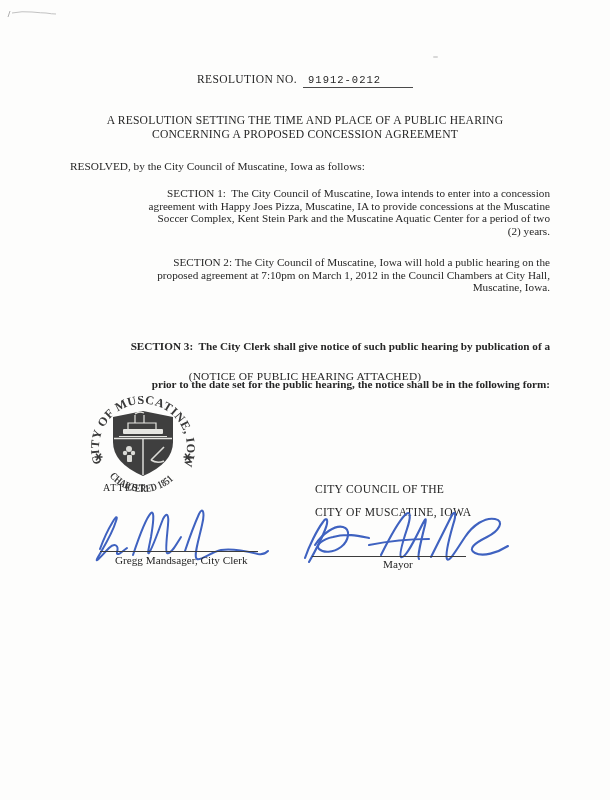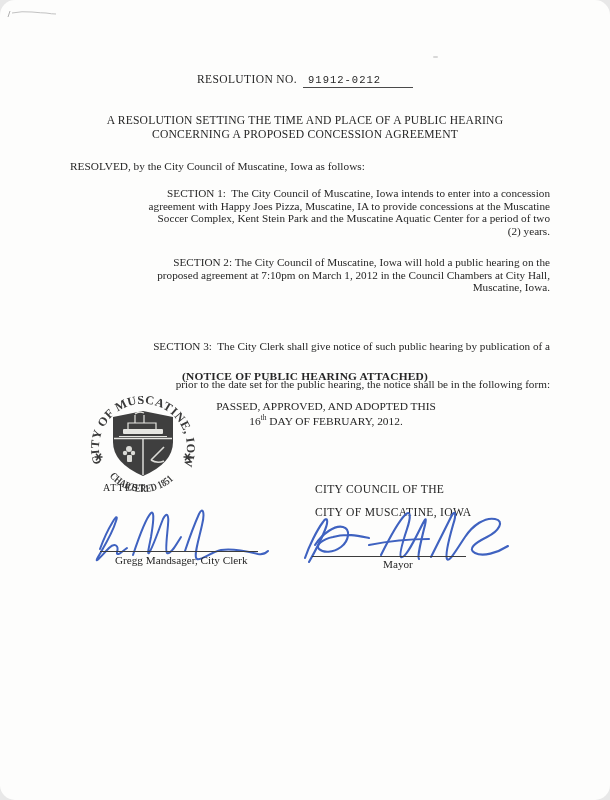--- a/index.html
+++ b/index.html
@@ -4,40 +4,39 @@
 <style>
   html,body{margin:0;padding:0;background:#e8e8e8;}
   .page{
     position:relative;
     width:610px;height:800px;
     margin:0 auto;
     background:#fdfdfc;
     font-family:"Liberation Serif", serif;
     color:#262626;
     overflow:hidden;
-    border-radius:15px;
   }
   .abs{position:absolute;}
   .center-line{left:0;width:610px;text-align:center;}
   .title-line{top:73px;font-size:11.5px;letter-spacing:0.4px;}
   .res-number{
     font-family:"Liberation Mono", monospace;
     font-size:10.5px;letter-spacing:1px;
     border-bottom:1px solid #4a4a4a;
     padding:0 32px 1px 5px;margin-left:6px;
   }
   .heading{top:114px;font-size:11.6px;line-height:13.8px;letter-spacing:0.2px;}
   .resolved{top:160px;left:70px;font-size:11.3px;}
   .para{
     left:110px;font-size:11.2px;line-height:12.6px;
     white-space:pre-wrap;width:440px;text-align:right;
   }
-  .s1{top:187px;} .s2{top:256px;} .s3{top:315px;}
+  .s1{top:187px;} .s2{top:256px;} .s3{top:315px;font-weight:bold;}
   .journal{text-decoration:underline;}
-  .notice{top:370px;font-size:11.4px;letter-spacing:0.2px;font-weight:bold;}
+  .notice{top:370px;font-size:11.4px;letter-spacing:0.2px;}
   .passed{top:399px;left:203px;width:246px;text-align:center;font-size:11.4px;line-height:14.6px;}
   .passed sup{font-size:7.5px;vertical-align:super;line-height:0;}
   .attest{top:482px;left:103px;font-size:10px;letter-spacing:1.2px;}
   .council{top:478px;left:315px;font-size:11.6px;line-height:23px;letter-spacing:0.3px;white-space:pre-line;}
   .sigline{border-top:1.2px solid #3c3c3c;height:0;}
   .clerk-line{top:551px;left:100px;width:158px;}
   .mayor-line{top:556px;left:312px;width:154px;}
   .sig-label{font-size:11.2px;}
   .clerk-label{top:554px;left:115px;}
   .mayor-label{top:558px;left:383px;}
@@ -73,24 +72,20 @@
 proposed agreement at 7:10pm on March 1, 2012 in the Council Chambers at City Hall,
 Muscatine, Iowa.</div>
 
   <div class="abs para s3">
     <div>SECTION 3:  The City Clerk shall give notice of such public hearing by publication of a</div>
     <div>prior to the date set for the public hearing, the notice shall be in the following form:</div>
   </div>
 
   <div class="abs center-line notice">(NOTICE OF PUBLIC HEARING ATTACHED)</div>
 
-  <div class="abs passed">
-    <div>PASSED, APPROVED, AND ADOPTED THIS</div>
-    <div><span>16</span><sup>th</sup><span> DAY OF FEBRUARY, 2012.</span></div>
-  </div>
 
   <svg class="abs seal" width="116" height="116" viewBox="0 0 116 116">
     <defs>
       <path id="arcTop" d="M16.7 73 A44 44 0 1 1 99.3 73" fill="none"></path>
       <path id="arcBottom" d="M24.3 86.3 A44 44 0 0 0 91.7 86.3" fill="none"></path>
     </defs>
     <text font-size="12" letter-spacing="0.5" fill="#3a3a3a" font-family="Liberation Serif, serif" font-weight="bold">
       <textPath href="#arcTop" startOffset="0" textLength="180" lengthAdjust="spacingAndGlyphs">CITY OF MUSCATINE, IOWA</textPath>
     </text>
     <text font-size="10.5" fill="#3a3a3a" font-family="Liberation Serif, serif" font-weight="bold">

